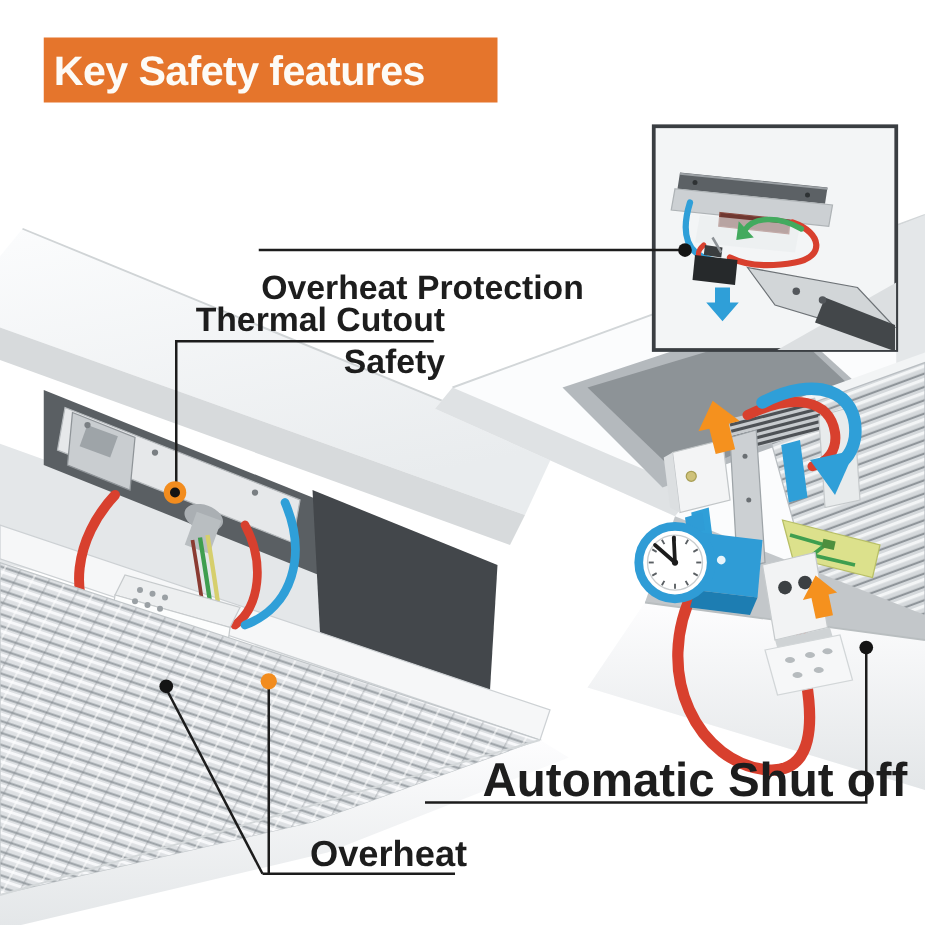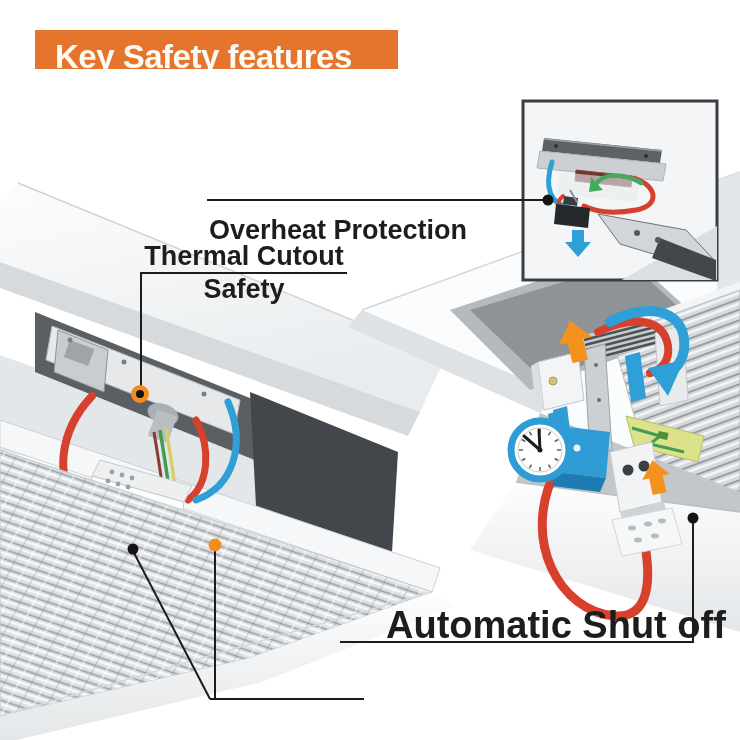--- a/index.html
+++ b/index.html
@@ -1,25 +1,25 @@
 <!DOCTYPE html>
 <html><head>
 <meta charset="utf-8">
 <style>
   html,body{margin:0;padding:0;background:#ffffff;}
   .stage{position:relative;width:740px;height:740px;background:#ffffff;overflow:hidden;
          font-family:"Liberation Sans","DejaVu Sans",sans-serif;}
   .stage svg{position:absolute;left:0;top:0;}
-  .banner{position:absolute;left:35px;top:30px;width:363px;height:39px;background:#E5752C;
-          color:#FDFBF6;font-size:33px;font-weight:700;line-height:53px;padding-left:20px;
+  .banner{position:absolute;left:35px;top:30px;width:363px;height:52px;background:#E5752C;
+          color:#FDFBF6;font-size:33px;font-weight:700;line-height:53px;padding-left:8px;
           box-sizing:border-box;letter-spacing:-0.5px;}
   .lbl{position:absolute;color:#1D1D1D;font-weight:700;white-space:nowrap;}
   .lbl-op{left:209px;top:167px;font-size:27px;margin-top:48px;}
   .lbl-tc{left:132px;top:240px;width:224px;text-align:center;font-size:27px;line-height:33px;white-space:normal;}
-  .lbl-tc span{display:block;}
+  .lbl-tc span{display:block;text-align:right;}
   .lbl-as{left:386px;top:604px;font-size:38px;}
   .lbl-oh{left:248px;top:668px;font-size:29px;}
 </style>
 </head>
 <body>
 
 <div class="stage">
 
 <svg width="740" height="740" viewBox="0 0 740 740">
   <defs>
@@ -276,14 +276,15 @@
 
 <div class="lbl lbl-op">Overheat Protection</div>
 
 <div class="lbl lbl-tc">
   <span>Thermal Cutout</span>
   <span>Safety</span>
 </div>
 
 <div class="lbl lbl-as">Automatic Shut off</div>
 
+<div class="lbl lbl-oh">Overheat</div>
 
 </div>
 
 </body></html>

